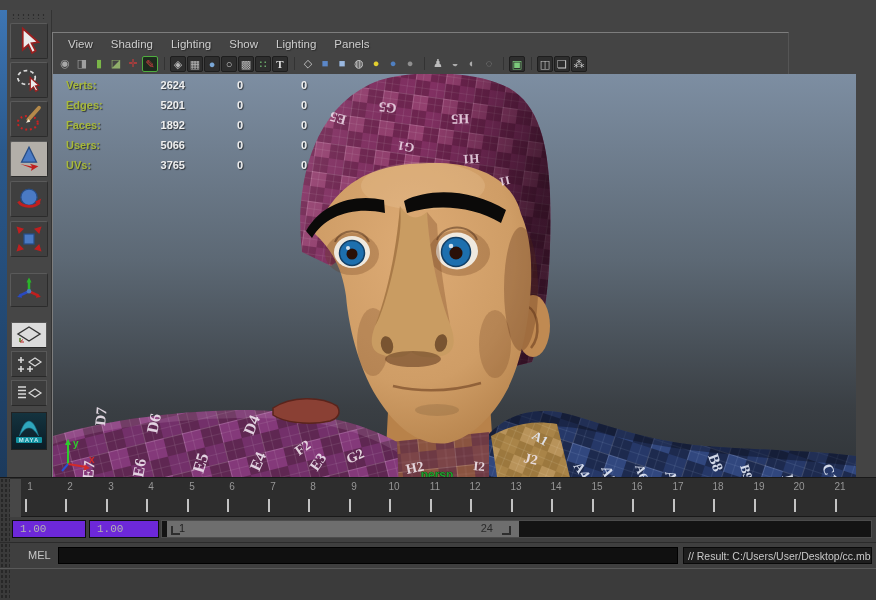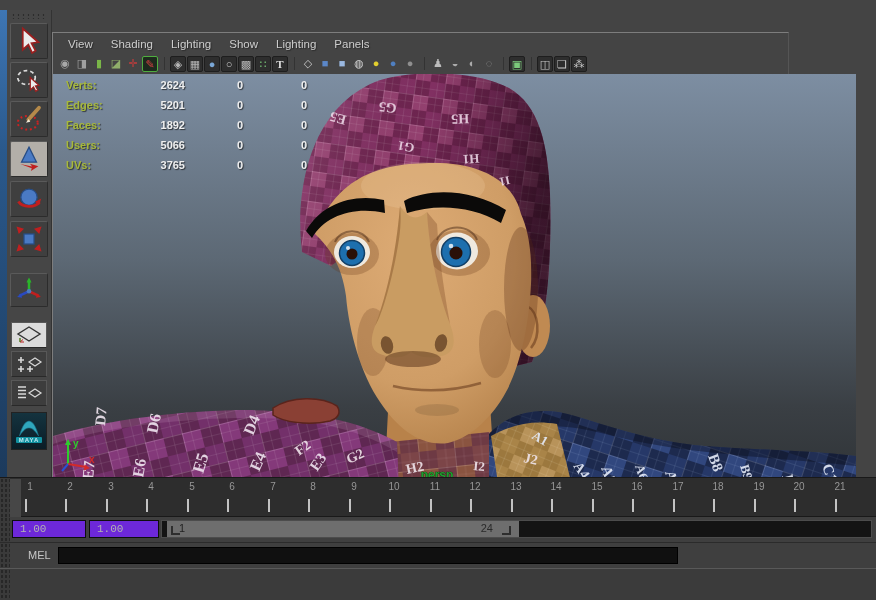--- a/index.html
+++ b/index.html
@@ -512,19 +512,20 @@
         <span class="rs-end">24</span>
         <div class="rs-bracket-r"></div>
       </div>
     </div>
   </div>
 
   <div class="mel-row">
     <div class="row-handle"></div>
     <span class="mel-label">MEL</span>
     <input class="mel-input" value="" style="">
+    <div class="mel-result">// Result: C:/Users/User/Desktop/cc.mb</div>
   </div>
 
   <div class="help-row">
     <div class="row-handle"></div>
   </div>
 
 </div>
 
 </body></html>

